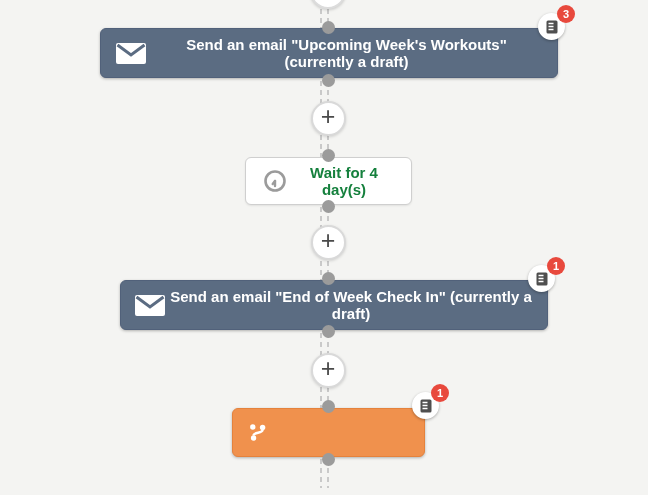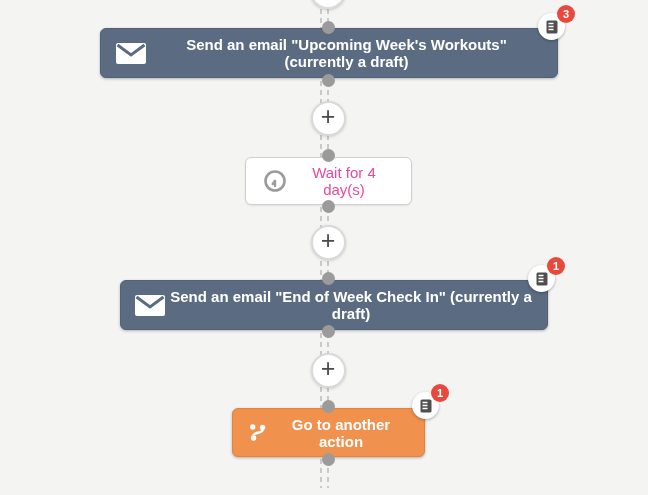--- a/index.html
+++ b/index.html
@@ -53,22 +53,22 @@
     background:#5b6c82; border:1px solid #51617a; color:#fff;
     font-weight:700; font-size:15px;
   }
   .node-label { flex:1; text-align:center; padding:0 14px 0 4px; }
   .email1 { left:100px; top:28px;  width:458px; height:50px; }
   .email1 .icon-wrap { margin-left:15px; }
   .email2 { left:120px; top:280px; width:428px; height:50px; }
   .email2 .icon-wrap { margin-left:14px; }
   .wait-node {
     left:245px; top:157px; width:167px; height:48px;
-    background:#ffffff; border:1px solid #cfcfcf; color:#ec4899;
-    font-weight:400; font-size:15px;
+    background:#ffffff; border:1px solid #cfcfcf; color:#15803d;
+    font-weight:700; font-size:15px;
     box-shadow:0 1px 2px rgba(0,0,0,.08);
   }
   .wait-node .icon-wrap { margin-left:17px; }
   .goto-node {
     left:232px; top:408px; width:193px; height:49px;
     background:#f0914d; border:1px solid #e5823c; color:#fff;
     font-weight:700; font-size:15px;
   }
   .goto-node .icon-wrap { margin-left:15px; }
   
@@ -159,21 +159,20 @@
 
   <div class="node goto-node">
     <span class="icon-wrap">
       <svg width="20" height="20" viewBox="0 0 20 20">
         <circle cx="4.8" cy="4" r="2.7" fill="#ffffff"></circle>
         <circle cx="14.6" cy="4.4" r="2.7" fill="#ffffff"></circle>
         <circle cx="5.6" cy="15" r="2.7" fill="#ffffff"></circle>
         <path d="M5.6 12.4 C5.6 9 14.6 10.6 14.6 7.1" fill="none" stroke="#ffffff" stroke-width="2.4"></path>
       </svg>
     </span>
-    <span class="node-label">Go to another action</span>
     <span class="note-badge">
       <svg width="12" height="14" viewBox="0 0 12 14">
         <rect x="0.5" y="0.5" width="11" height="13" rx="1.5" fill="#4f4f4f"></rect>
         <path d="M2.5 3.5 h5 M2.5 6.5 h5 M2.5 9.5 h5" stroke="#ffffff" stroke-width="1.4"></path>
       </svg>
       <span class="count-bubble">1</span>
     </span>
   </div>
 
 </div>

